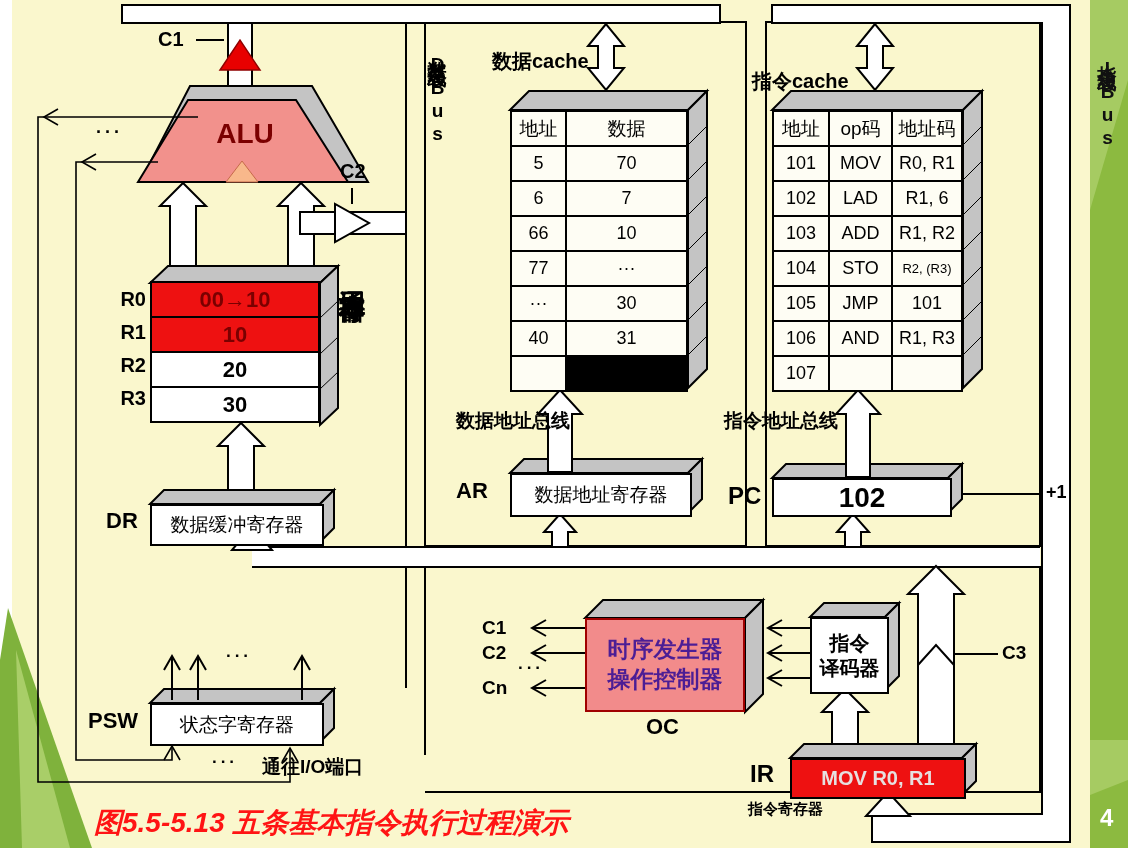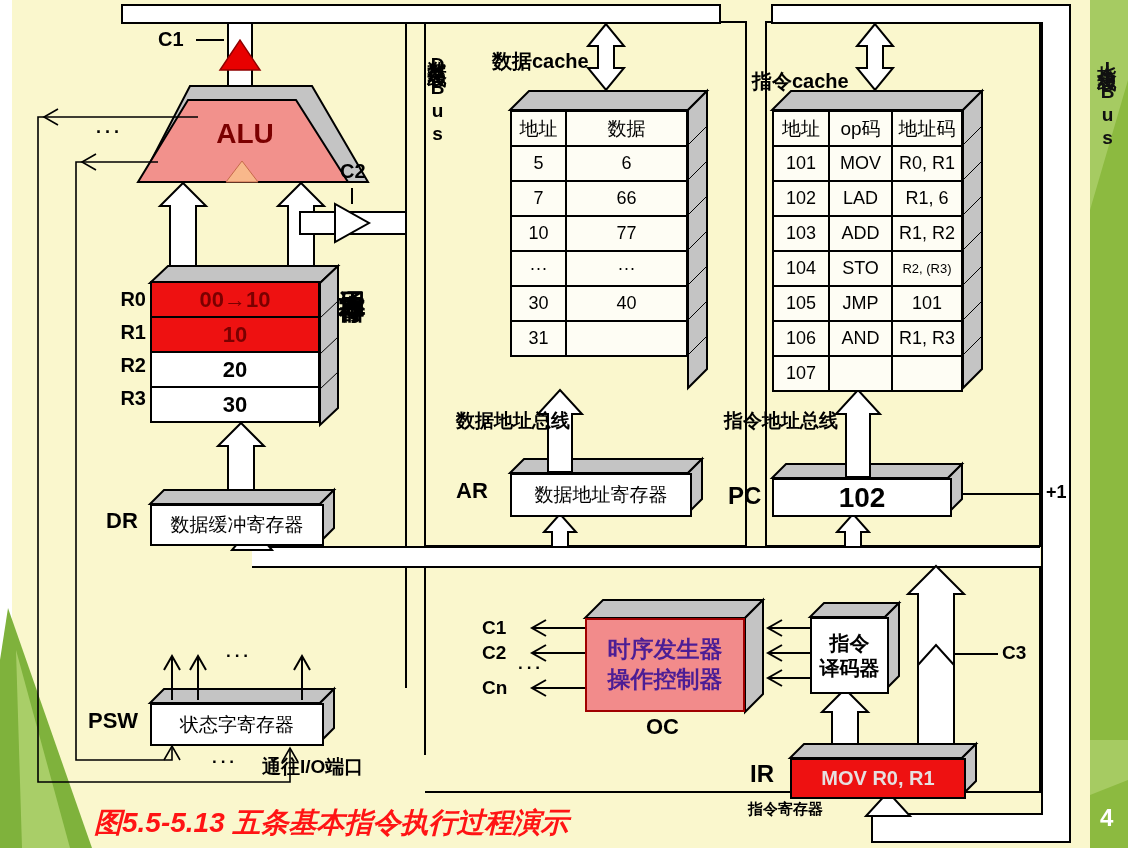--- a/index.html
+++ b/index.html
@@ -183,20 +183,21 @@
 
   <div class="abs z2" style="left:262px;top:754px;font-size:19px;font-weight:bold;">通往I/O端口</div>
   <div class="abs z3" style="left:94px;top:804px;font-size:28px;font-weight:bold;color:#FF1414;font-style:italic;">图5.5-5.13 五条基本指令执行过程演示</div>
   <div class="abs z3" style="left:1100px;top:804px;font-size:24px;font-weight:bold;color:#FFF;">4</div>
 
   <div class="abs z2" style="left:492px;top:48px;font-size:20px;font-weight:bold;">数据cache</div>
   <div class="cacheTable" style="left:510px;top:110px;grid-template-columns:53px 119px;grid-auto-rows:33px;">
     <div class="cell hdr">地址</div>
     <div class="cell hdr">数据</div>
     <div class="cell">5</div>
+    <div class="cell">70</div>
     <div class="cell">6</div>
     <div class="cell">7</div>
     <div class="cell">66</div>
     <div class="cell">10</div>
     <div class="cell">77</div>
     <div class="cell">···</div>
     <div class="cell">···</div>
     <div class="cell">30</div>
     <div class="cell">40</div>
     <div class="cell">31</div>

